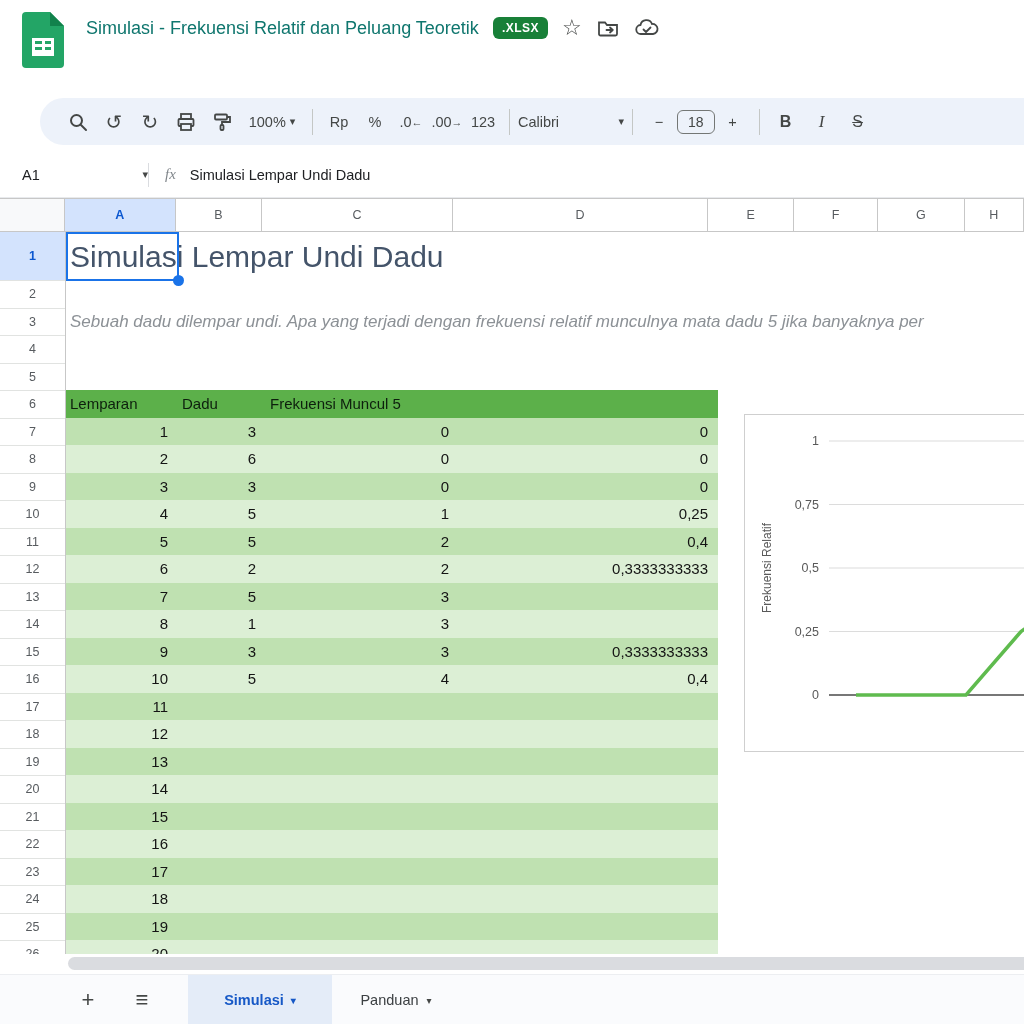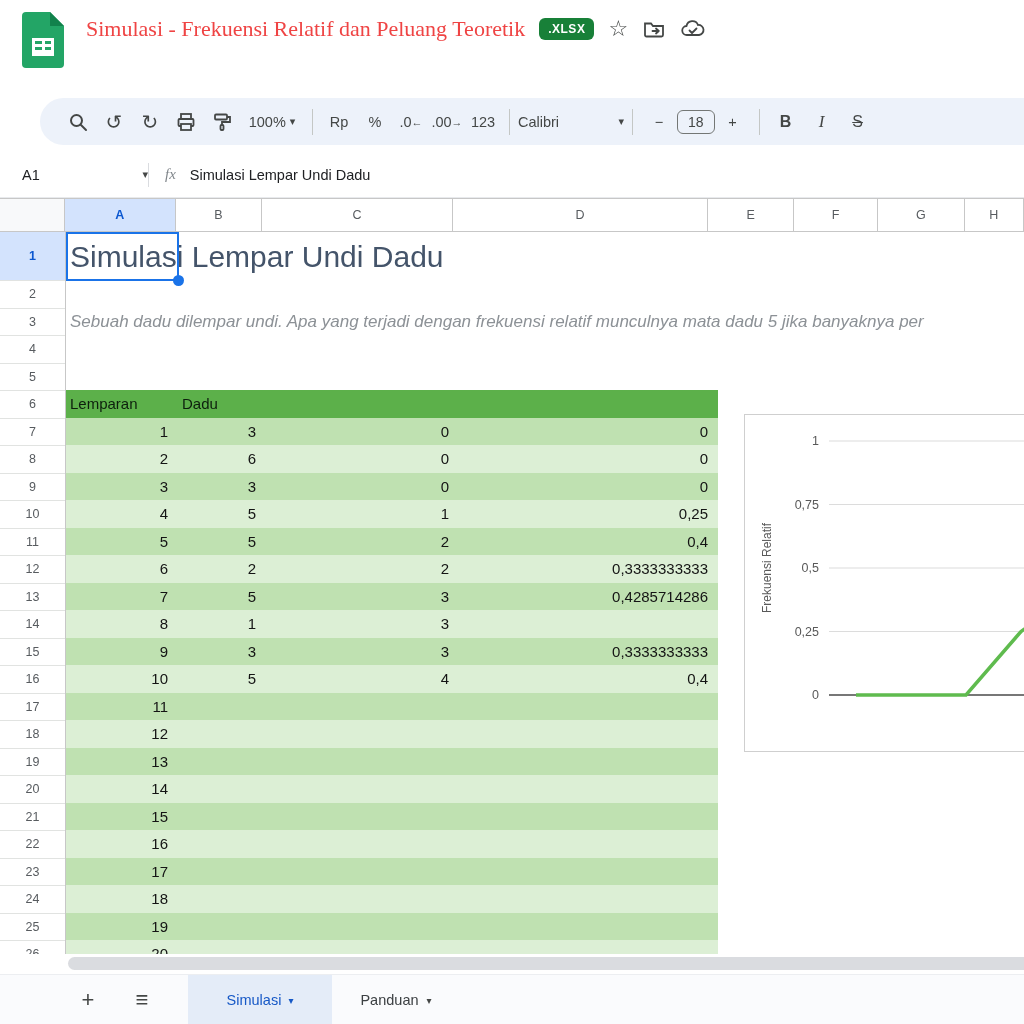--- a/index.html
+++ b/index.html
@@ -3,21 +3,21 @@
 <meta charset="utf-8">
 <style>
   * { margin:0; padding:0; box-sizing:border-box; }
   body { background:#e0e0e0; font-family:"Liberation Sans", sans-serif; }
   .screen { position:relative; width:1024px; height:1024px; overflow:hidden; background:#fff; }
 
   
   .docbar { position:absolute; left:0; top:0; width:1024px; height:96px; background:#fff; }
   .logo { position:absolute; left:22px; top:12px; }
   .title-row { position:absolute; left:86px; top:16px; display:flex; align-items:center; gap:14px; }
-  .doc-title { font-size:22px; color:#ef4444; white-space:nowrap;font-family:Liberation Serif, serif; }
+  .doc-title { font-size:18px; color:#0f766e; white-space:nowrap; }
   .badge { background:#188038; color:#fff; font-size:12px; font-weight:bold; padding:4px 9px; border-radius:6px; letter-spacing:.5px; }
   .hdr-ic { color:#444746; font-size:22px; line-height:22px; display:inline-flex; align-items:center; cursor:pointer; }
   .menu-bar { position:absolute; left:78px; top:50px; display:flex; }
   .menu-item { font-size:15.5px; color:#202124; padding:5px 9px; border-radius:6px; cursor:pointer; }
 
   
   .toolbar { position:absolute; left:40px; top:98px; width:1010px; height:47px; background:#edf2fa;
              border-radius:24px; display:flex; align-items:center; padding:0 6px 0 20px; gap:0; color:#444746; }
   .tbtn { display:inline-flex; align-items:center; justify-content:center; min-width:36px; height:36px;
           border-radius:6px; font-size:14.5px; color:#444746; cursor:pointer; }
@@ -69,21 +69,21 @@
   .chart-box { position:absolute; left:744px; top:182px; width:300px; height:338px; background:#fff; border:1px solid #cfcfcf; }
 
   
   .hscroll { position:absolute; left:0; top:954px; width:1024px; height:20px; background:#fff; }
   .hthumb { position:absolute; left:68px; top:3px; width:966px; height:13px; border-radius:7px; background:#dadce0; }
   .tabbar { position:absolute; left:0; top:974px; width:1024px; height:50px; background:#fafbfd; border-top:1px solid #eceef1; }
   .tab-ic { position:absolute; top:0; height:50px; display:flex; align-items:center; justify-content:center;
             font-size:22px; color:#444746; cursor:pointer; }
   .sheet-tab { position:absolute; top:0; height:50px; display:flex; align-items:center; justify-content:center; gap:8px;
                font-size:14.5px; cursor:pointer; }
-  .sheet-tab.active { background:#e4ecf8; color:#1658c6; font-weight:normal;gap:7px; }
+  .sheet-tab.active { background:#e4ecf8; color:#1658c6; font-weight:bold;gap:7px; }
   .sheet-tab.inactive { color:#3c4043; }
   .sheet-tab .caret { margin:0; font-size:10px; }
   .sheet-tab.active .caret { color:#1658c6; }
 </style>
 </head>
 <body>
 
 <div class="screen">
 
   <div class="docbar">
@@ -187,20 +187,21 @@
       <div class="ch-cell" style="width: 85px;">F</div>
       <div class="ch-cell" style="width: 88px;">G</div>
       <div class="ch-cell" style="width: 60px;">H</div>
     </div>
 
   <div class="grid-body">
     <div class="sim-table" id="simTable">
         <div class="t-row t-head" style="background: rgb(92, 176, 74);">
           <div class="t-cell" style="width: 112px;">Lemparan</div>
           <div class="t-cell" style="width: 88px;">Dadu</div>
+          <div class="t-cell" style="width: 193px;">Frekuensi Muncul 5</div>
         </div>
         <div class="t-row" style="background: rgb(191, 225, 177);">
           <div class="t-cell num" style="width: 112px;">1</div>
           <div class="t-cell num" style="width: 88px;">3</div>
           <div class="t-cell num" style="width: 193px;">0</div>
           <div class="t-cell num" style="width: 259px;">0</div>
         </div>
         <div class="t-row" style="background: rgb(220, 239, 213);">
           <div class="t-cell num" style="width: 112px;">2</div>
           <div class="t-cell num" style="width: 88px;">6</div>
@@ -228,21 +229,20 @@
         <div class="t-row" style="background: rgb(220, 239, 213);">
           <div class="t-cell num" style="width: 112px;">6</div>
           <div class="t-cell num" style="width: 88px;">2</div>
           <div class="t-cell num" style="width: 193px;">2</div>
           <div class="t-cell num" style="width: 259px;">0,3333333333</div>
         </div>
         <div class="t-row" style="background: rgb(191, 225, 177);">
           <div class="t-cell num" style="width: 112px;">7</div>
           <div class="t-cell num" style="width: 88px;">5</div>
           <div class="t-cell num" style="width: 193px;">3</div>
-          <div class="t-cell num" style="width: 259px;">0,4285714286</div>
         </div>
         <div class="t-row" style="background: rgb(220, 239, 213);">
           <div class="t-cell num" style="width: 112px;">8</div>
           <div class="t-cell num" style="width: 88px;">1</div>
           <div class="t-cell num" style="width: 193px;">3</div>
         </div>
         <div class="t-row" style="background: rgb(191, 225, 177);">
           <div class="t-cell num" style="width: 112px;">9</div>
           <div class="t-cell num" style="width: 88px;">3</div>
           <div class="t-cell num" style="width: 193px;">3</div>

